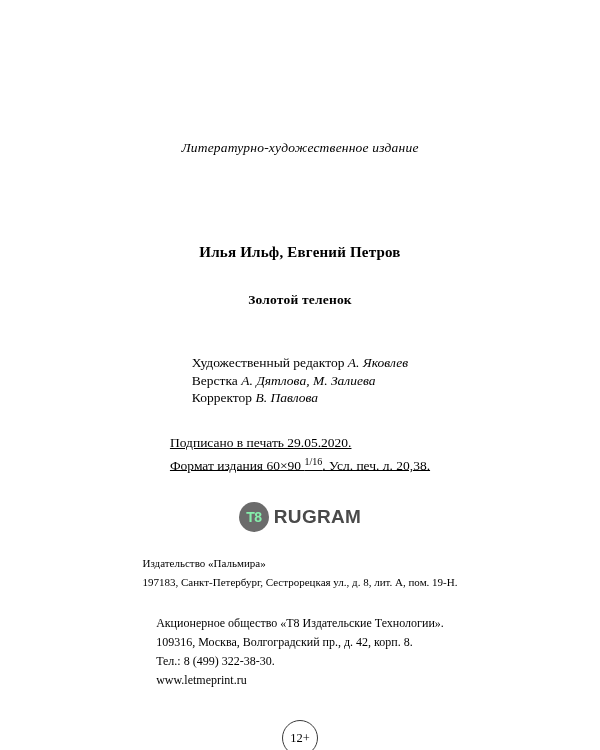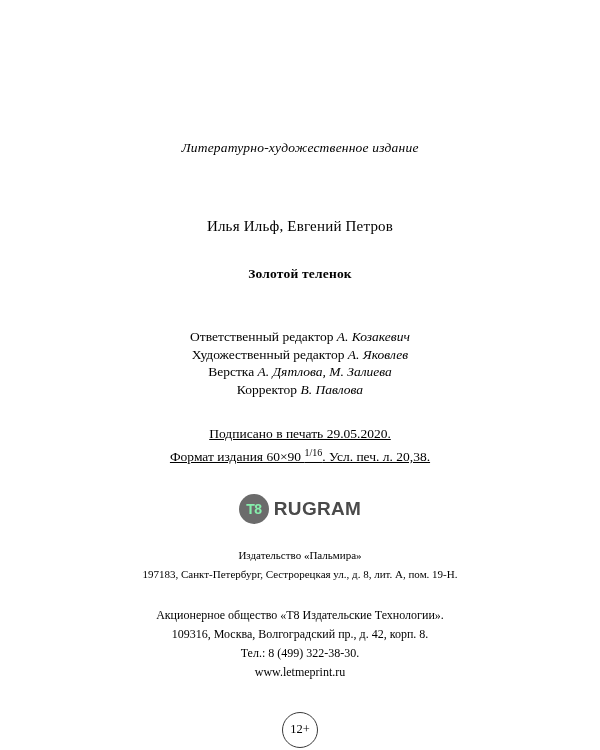--- a/index.html
+++ b/index.html
@@ -16,32 +16,32 @@
   }
   .page {
     width: 600px;
     height: 750px;
     position: relative;
     box-sizing: border-box;
     display: flex;
     flex-direction: column;
     align-items: center;
   }
-  .center { text-align: center; }
+  .center { }
 
   .edition-line {
     margin-top: 140px;
     font-style: italic;
     font-size: 13.5px;
     letter-spacing: 0.2px;
   }
 
   .authors {
-    margin-top: 62px;
-    font-weight: normal;
+    margin-top: 88px;
+    font-weight: bold;
     font-size: 15px;
     letter-spacing: 0.2px;
   }
 
   .title {
     margin-top: 31px;
     font-weight: bold;
     font-size: 13.5px;
     letter-spacing: 0.2px;
   }
@@ -131,24 +131,20 @@
 <div class="page">
 
   <div class="edition-line center">Литературно-художественное издание</div>
 
   <div class="authors center">Илья Ильф, Евгений Петров</div>
 
   <div class="title center">Золотой теленок</div>
 
   <div class="credits center">
     <div>
-      <span class="role">Ответственный редактор</span>
-      <span class="person">А. Козакевич</span>
-    </div>
-    <div>
       <span class="role">Художественный редактор</span>
       <span class="person">А. Яковлев</span>
     </div>
     <div>
       <span class="role">Верстка</span>
       <span class="person">А. Дятлова, М. Залиева</span>
     </div>
     <div>
       <span class="role">Корректор</span>
       <span class="person">В. Павлова</span>

